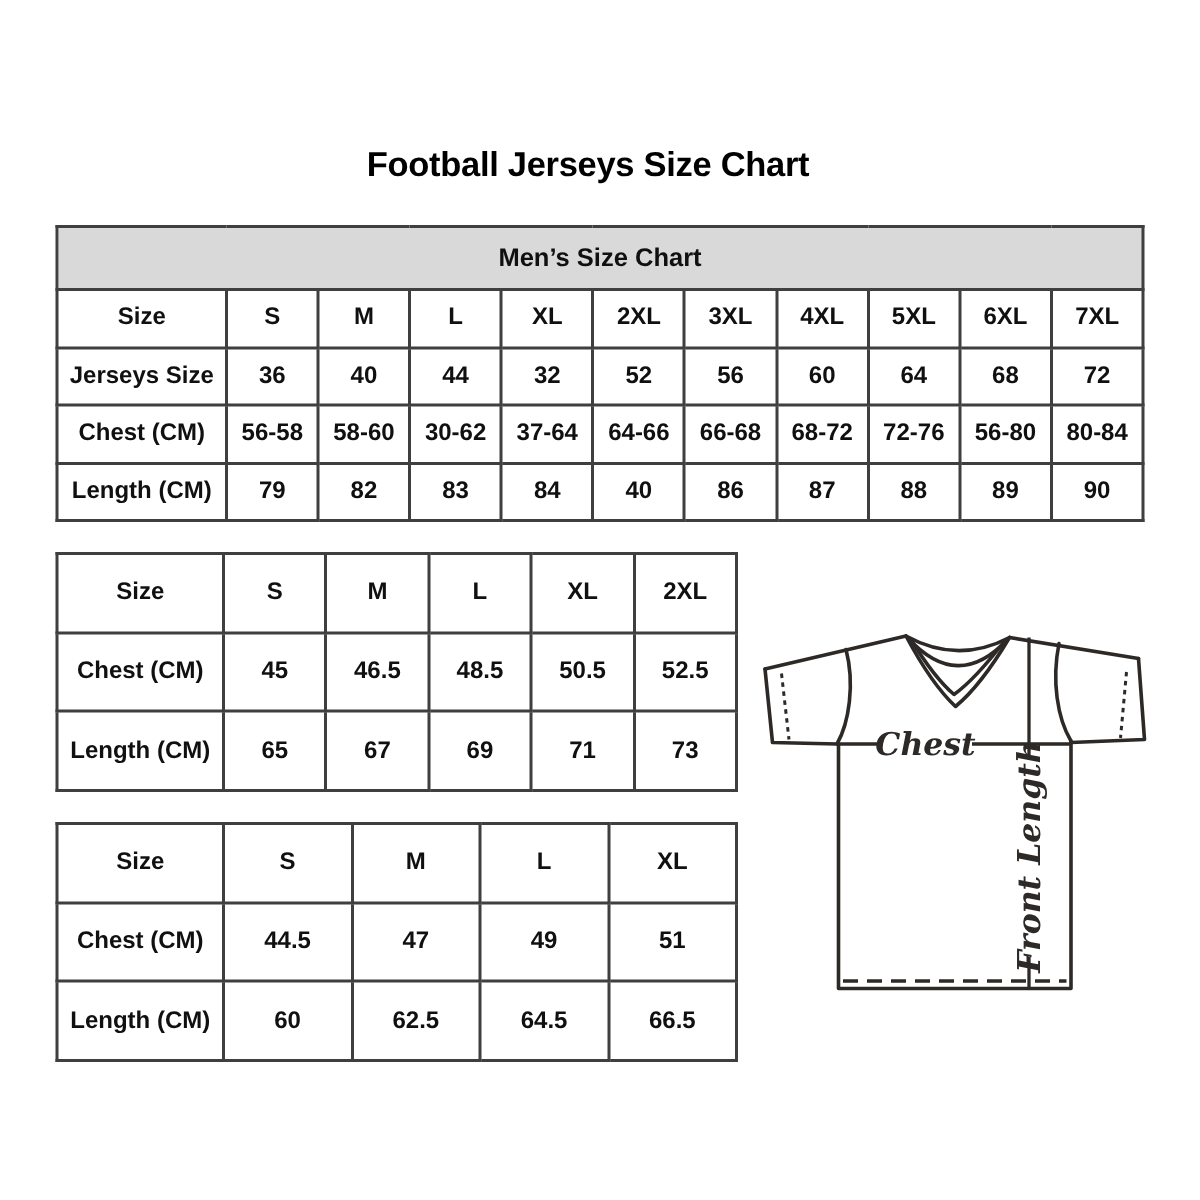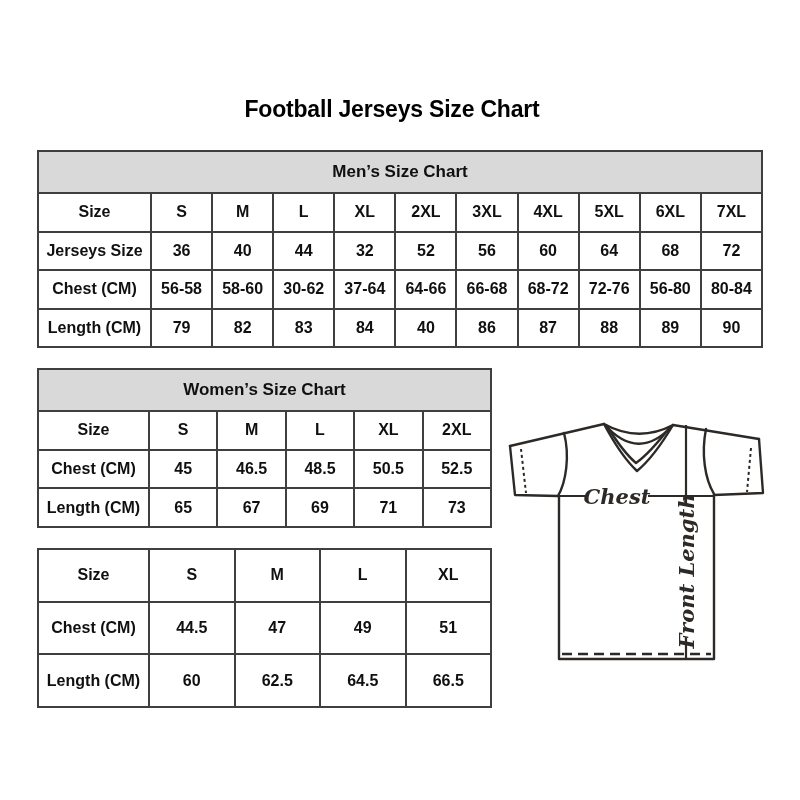--- a/index.html
+++ b/index.html
@@ -130,23 +130,20 @@
     <colgroup>
       <col class="lblcol">
       <col>
       <col>
       <col>
       <col>
       <col>
     </colgroup>
     <tbody>
       <tr>
-        <td colspan="6" class="ttl">Women’s Size Chart</td>
-      </tr>
-      <tr>
         <td>Size</td>
         <td>S</td>
         <td>M</td>
         <td>L</td>
         <td>XL</td>
         <td>2XL</td>
       </tr>
       <tr>
         <td>Chest (CM)</td>
         <td>45</td>

